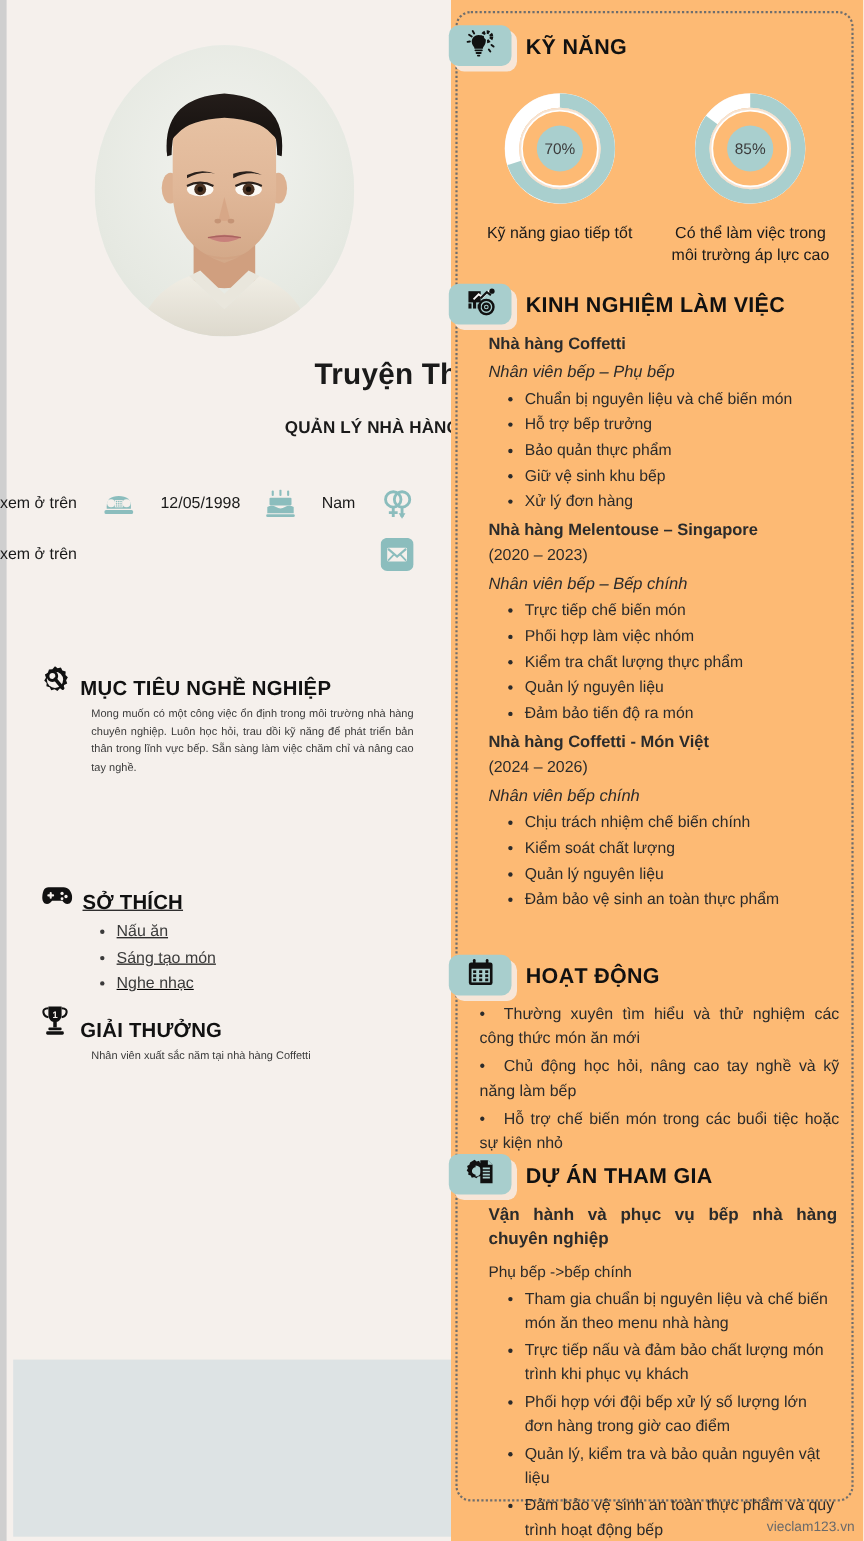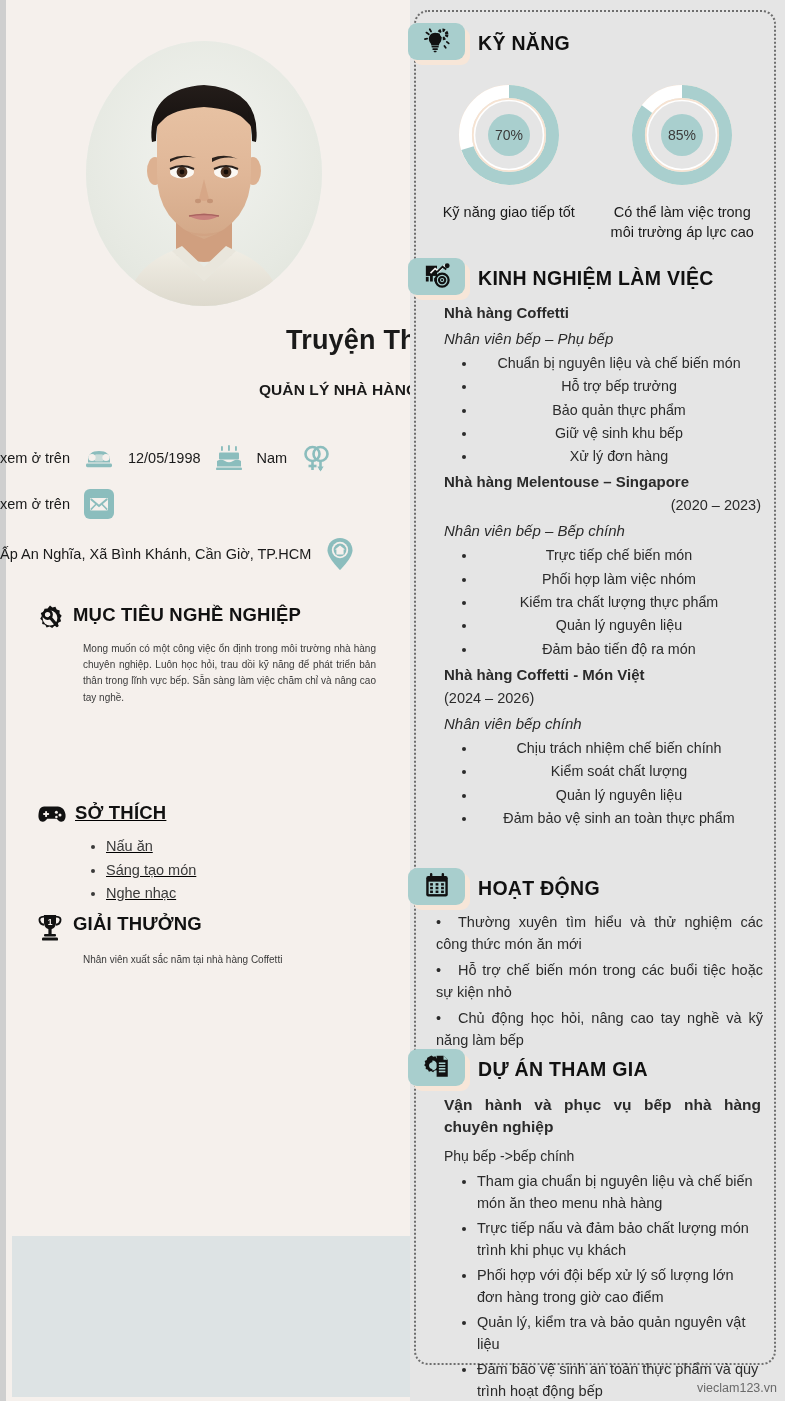--- a/index.html
+++ b/index.html
@@ -41,42 +41,42 @@
     position:absolute;left:0;right:0;top:325px;text-align:center;
     font-size:27px;font-weight:bold;color:#1a1a1a;letter-spacing:.2px;
   }
   .job-title{
     position:absolute;left:0;right:0;top:381px;text-align:center;
     font-size:15.5px;font-weight:bold;color:#1a1a1a;letter-spacing:.1px;
   }
 
   
   .contact{position:absolute;left:0;top:443px;width:404px;}
-  .crow{display:flex;align-items:center;justify-content:flex-start;margin-bottom:11px;padding-right:28px;}
+  .crow{display:flex;align-items:center;justify-content:space-between;margin-bottom:11px;padding-right:28px;}
   .crow .txt{font-size:14.5px;color:#1a1a1a;}
   .ic{display:inline-flex;align-items:center;justify-content:center;flex:0 0 auto;}
   .gap{width:14px;display:inline-block;}
 
   .teal{fill:#8bbdbd;}
 
   
   .lsec{position:absolute;left:36px;width:340px;}
-  .lhead{display:flex;align-items:flex-start;gap:9px;margin-bottom:5px;}
+  .lhead{display:flex;align-items:flex-end;gap:9px;margin-bottom:5px;}
   .lhead .ltitle{font-size:18.5px;font-weight:bold;color:#111;letter-spacing:.2px;}
   .lbody{
     font-size:10px;line-height:1.62;color:#3a3a3a;
     text-align:justify;padding-left:47px;
   }
   .lbody p{margin:0;}
   ul.ldots{margin:3px 0 0 0;padding-left:70px;}
   ul.ldots li{font-size:14.5px;line-height:1.56;color:#3a3a3a;margin-bottom:1px;}
 
   
   .right{
-    position:absolute;left:410px;top:0;width:375px;height:1401px;background:#e5e5e5;
+    position:absolute;left:410px;top:0;width:375px;height:1401px;background:#fdba74;
   }
   .dotted{
     position:absolute;left:4px;top:10px;width:362px;height:1355px;
     border:2px dotted #6e6e6e;border-radius:14px;box-sizing:border-box;
   }
 
   .badge{
     position:relative;display:inline-block;vertical-align:middle;
     width:60px;height:40px;
   }
@@ -99,21 +99,21 @@
   .donut{display:block;margin:0 auto;}
 
   .sec-exp{position:absolute;left:-2px;top:258px;width:375px;}
   .sec-act{position:absolute;left:-2px;top:868px;width:375px;}
   .sec-proj{position:absolute;left:-2px;top:1049px;width:375px;}
 
   .rbody{padding:0 22px 0 36px;}
   .org{font-size:15px;font-weight:bold;color:#2b2b2b;margin-top:6px;}
   .period{font-size:14.5px;color:#2b2b2b;margin-top:7px;padding-left:4px;}
   .role{font-size:15px;font-style:italic;color:#2b2b2b;margin-top:9px;}
-  ul.rdots{margin:5px 0 6px 0;padding-left:33px;text-align:center;}
+  ul.rdots{margin:5px 0 6px 0;padding-left:33px;}
   ul.rdots li{font-size:14.3px;line-height:1.56;color:#2b2b2b;margin-bottom:1px;}
 
   .actitem{
     font-size:14.5px;line-height:1.55;color:#2b2b2b;text-align:justify;
     margin-top:3px;position:relative;padding-left:0;
   }
   .actitem .bull{display:inline-block;width:22px;text-align:left;}
 
   .proj-title{font-size:15.5px;font-weight:bold;color:#2b2b2b;line-height:1.45;text-align:justify;margin-top:5px;}
   .proj-sub{font-size:14px;color:#2b2b2b;margin-top:9px;}
@@ -263,32 +263,20 @@
       <span class="ic">
         <svg width="30" height="30" viewBox="0 0 30 30">
           <rect x="0" y="0" width="30" height="30" rx="6" class="teal"></rect>
           <rect x="6" y="9" width="18" height="12.5" rx="1.3" fill="#f5f0ec"></rect>
           <path d="M6.8 10 L15 17 L23.2 10" stroke="#8bbdbd" stroke-width="2" fill="none"></path>
           <path d="M6.8 20.6 L12 15.2 M23.2 20.6 L18 15.2" stroke="#8bbdbd" stroke-width="1.6" fill="none"></path>
         </svg>
       </span>
     </div>
 
-    <div class="crow">
-      <span class="txt">Ấp An Nghĩa, Xã Bình Khánh, Cần Giờ, TP.HCM</span>
-      <span class="gap"></span>
-      <span class="ic">
-        <svg width="30" height="34" viewBox="0 0 30 34">
-          <path class="teal" d="M15 1 C8 1 2.5 6.4 2.5 13.2 C2.5 21 15 33 15 33 C15 33 27.5 21 27.5 13.2 C27.5 6.4 22 1 15 1 Z"></path>
-          <circle cx="15" cy="13" r="8.2" fill="#f5f0ec"></circle>
-          <circle cx="15" cy="13" r="6.4" class="teal"></circle>
-          <path d="M15 8.4 L20 12.6 L18.6 12.6 L18.6 17.6 L11.4 17.6 L11.4 12.6 L10 12.6 Z" fill="#f5f0ec"></path>
-        </svg>
-      </span>
-    </div>
   </div>
 
   <div class="lsec" style="top:604px;">
     <div class="lhead">
       <span>
         <svg width="28" height="28" viewBox="0 0 28 28">
           <path fill="#111" d="M14 1.6 l2.4 1.9 3-.7 1.3 2.8 3 .9 -.2 3.1 2.2 2.1 -1.6 2.6 1 3 -2.8 1.4 -.9 3 -3.1 .2 -2.1 2.2 -2.6-1.5 -3 1 -1.4-2.8 -3-.9 .2-3.1 -2.2-2.1 1.6-2.6 -1-3 2.8-1.4 .9-3 3.1-.2z"></path>
           <circle cx="14" cy="14" r="7.4" fill="#f5f0ec"></circle>
           <circle cx="11.6" cy="10.6" r="4" fill="none" stroke="#111" stroke-width="2.6"></circle>
           <path d="M14.2 13.4 L21 21.6" stroke="#111" stroke-width="3.2" stroke-linecap="round"></path>
@@ -434,21 +422,21 @@
             <li>Chuẩn bị nguyên liệu và chế biến món</li>
             <li>Hỗ trợ bếp trưởng</li>
             <li>Bảo quản thực phẩm</li>
             <li>Giữ vệ sinh khu bếp</li>
             <li>Xử lý đơn hàng</li>
           </ul>
         </div>
 
         <div>
           <div class="org">Nhà hàng Melentouse – Singapore</div>
-          <div class="period" style="padding-left:0;text-align:right;">(2020 – 2023)</div>
+          <div class="period" style="padding-left:0;">(2020 – 2023)</div>
           <div class="role">Nhân viên bếp – Bếp chính</div>
           <ul class="rdots">
             <li>Trực tiếp chế biến món</li>
             <li>Phối hợp làm việc nhóm</li>
             <li>Kiểm tra chất lượng thực phẩm</li>
             <li>Quản lý nguyên liệu</li>
             <li>Đảm bảo tiến độ ra món</li>
           </ul>
         </div>
 
@@ -489,22 +477,22 @@
                     <rect x="18.4" y="20" width="3" height="2.6"></rect>
                 </g>
               </svg>
             </span>
           </span>
         </span>
         <span class="rtitle">HOẠT ĐỘNG</span>
       </div>
       <div class="rbody" style="padding-left:28px;padding-right:20px;">
         <div class="actitem"><span class="bull">•</span><span>Thường xuyên tìm hiểu và thử nghiệm các công thức món ăn mới</span></div>
+        <div class="actitem"><span class="bull">•</span><span>Chủ động học hỏi, nâng cao tay nghề và kỹ năng làm bếp</span></div>
         <div class="actitem"><span class="bull">•</span><span>Hỗ trợ chế biến món trong các buổi tiệc hoặc sự kiện nhỏ</span></div>
-        <div class="actitem"><span class="bull">•</span><span>Chủ động học hỏi, nâng cao tay nghề và kỹ năng làm bếp</span></div>
       </div>
     </div>
 
     <div class="sec-proj">
       <div class="rhead">
         <span class="badge">
           <span class="shadow"></span>
           <span class="plate">
             <span>
               <svg width="26" height="26" viewBox="0 0 28 28">

